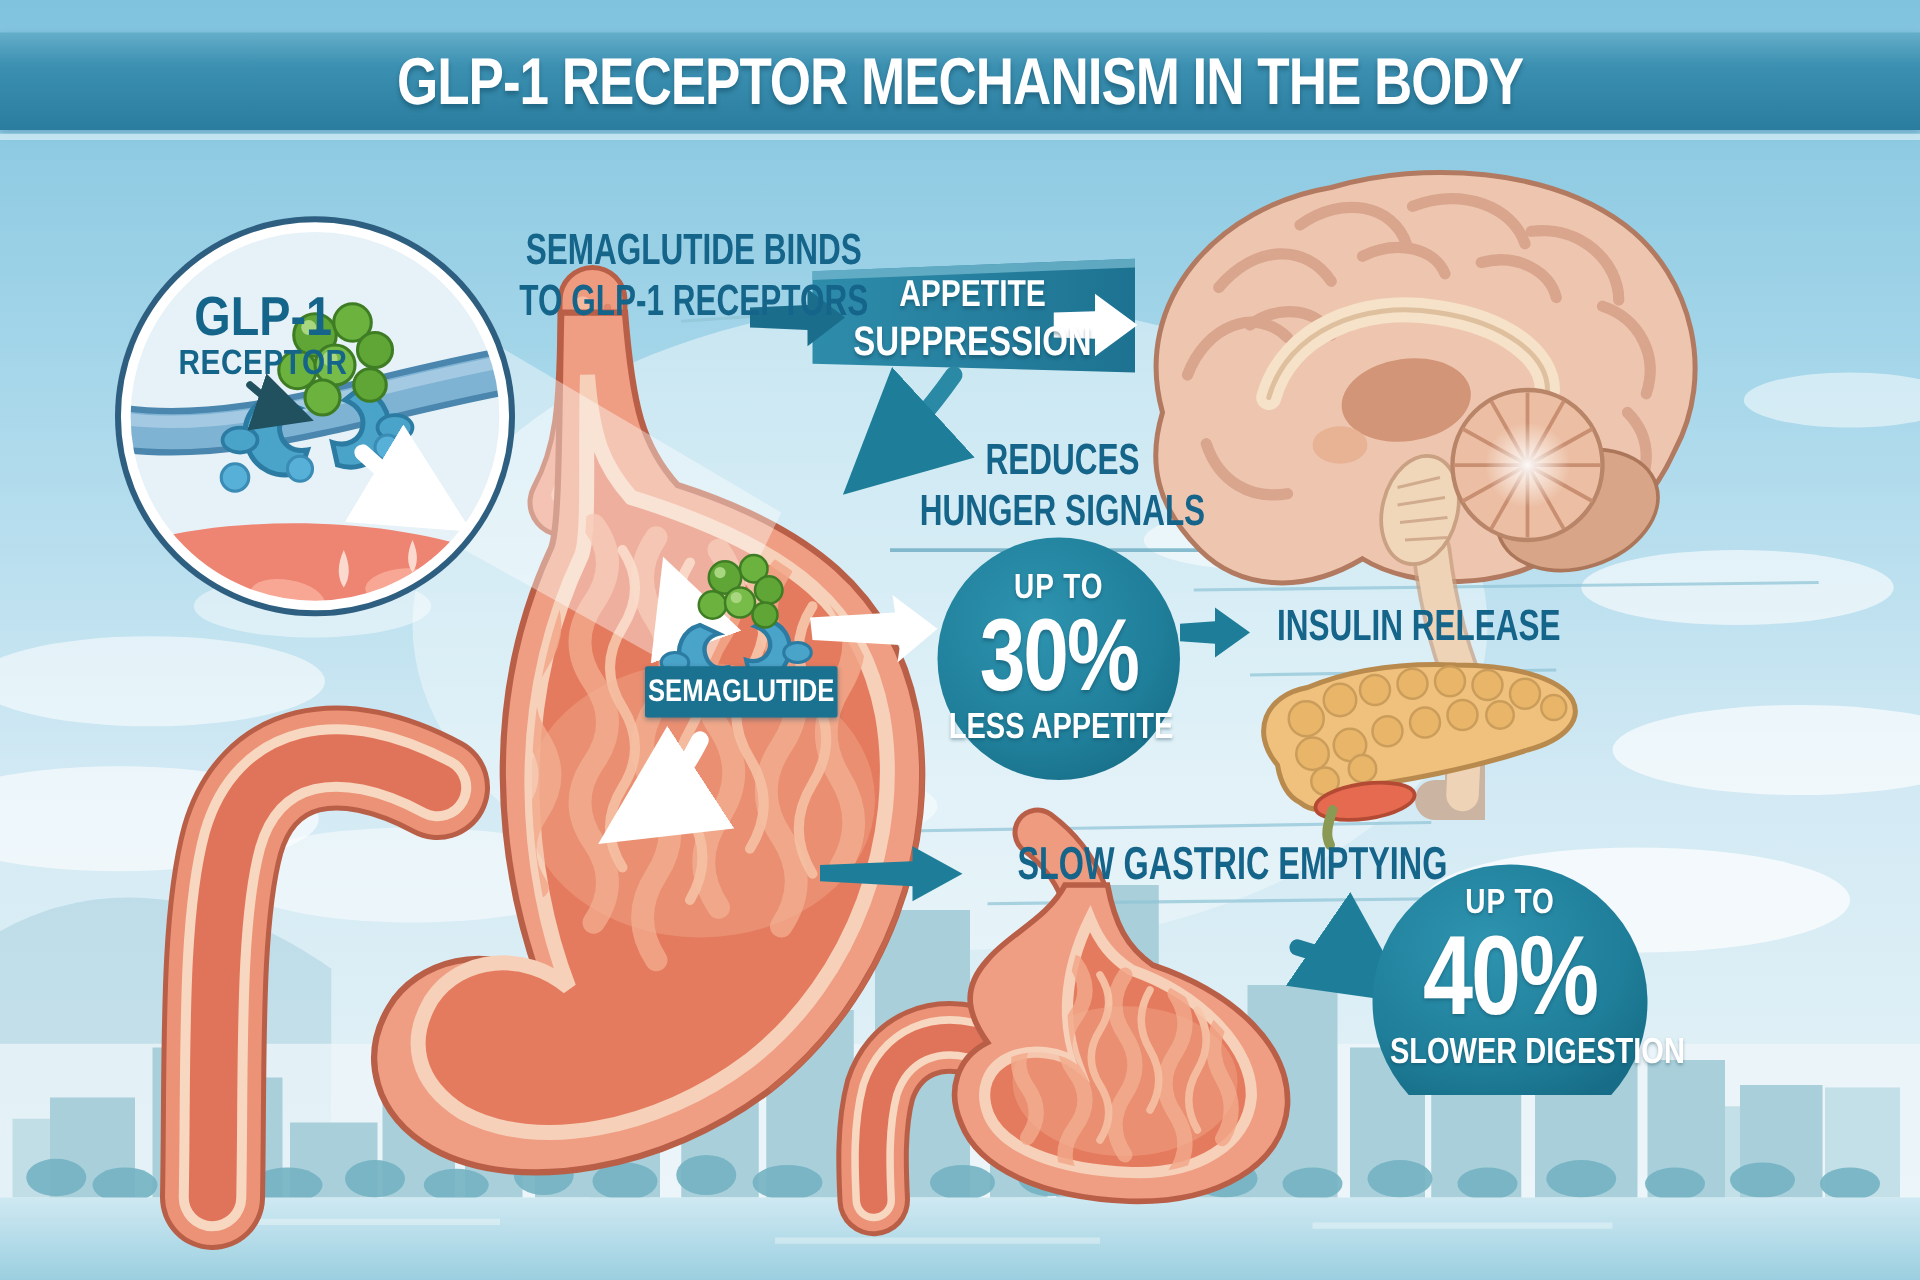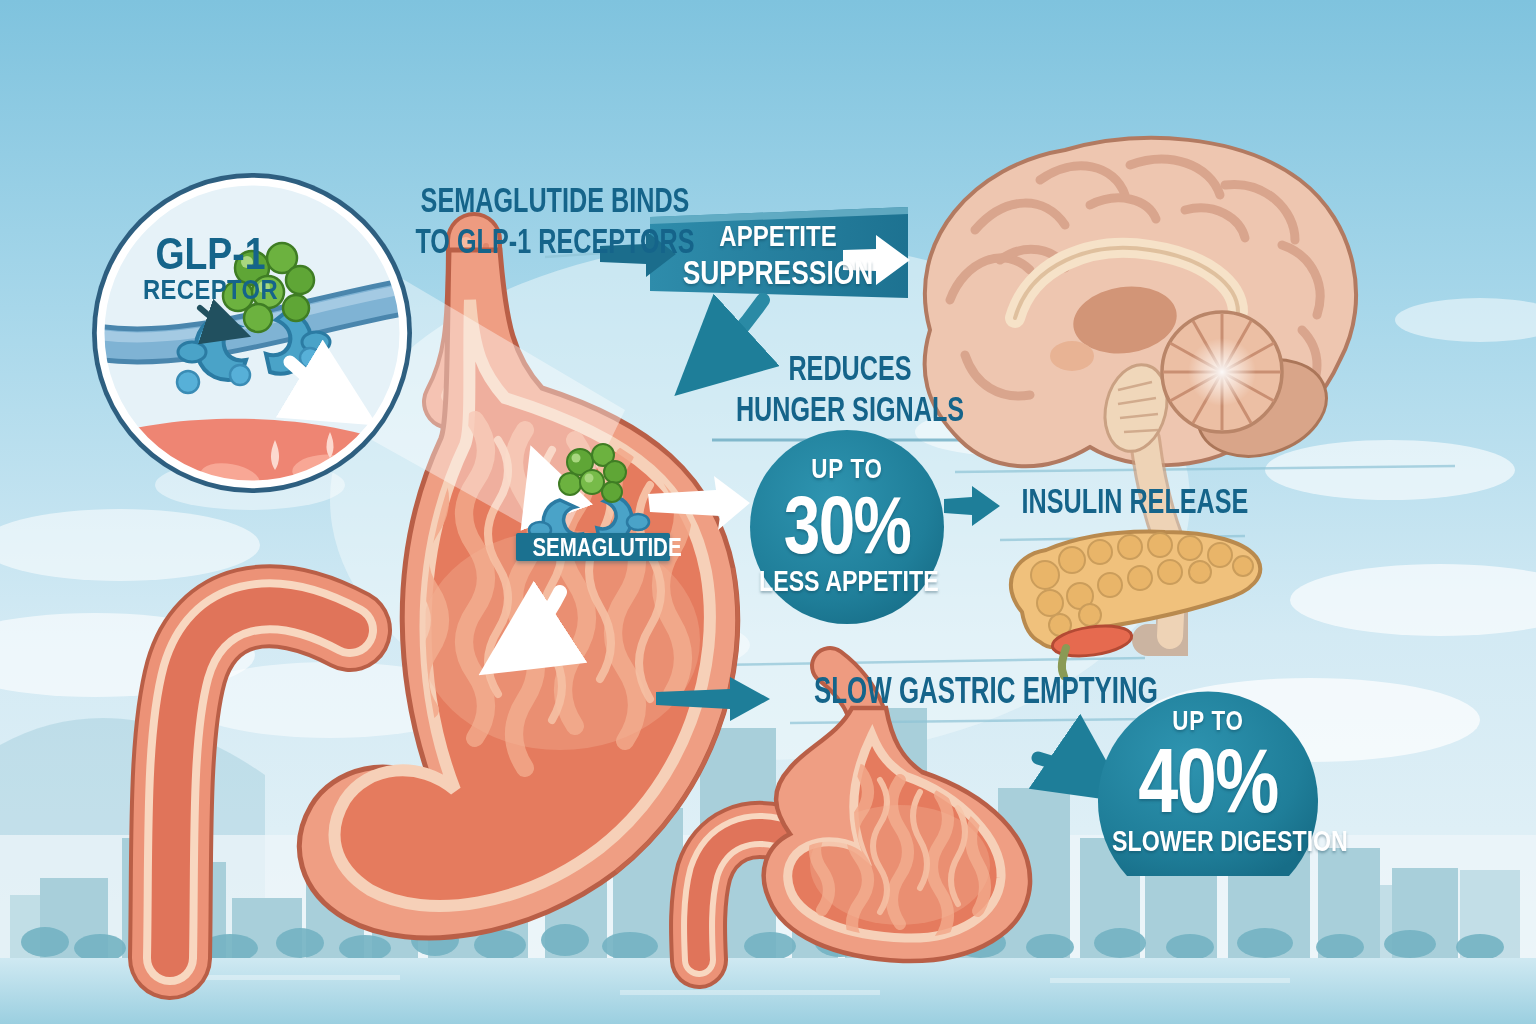--- a/index.html
+++ b/index.html
@@ -25,22 +25,22 @@
   .banner-text .l2{font-size:33px;}
   .reduces{left:690px;top:348px;width:320px;text-align:center;font-size:35px;line-height:1.16;--cx:.72;white-space:nowrap;}
   .stat{color:#fff;text-align:center;font-weight:bold;text-shadow:0 2px 3px rgba(8,55,75,.35);}
   .stat30{left:737px;top:453px;width:220px;--cx:.8;}
   .stat40{left:1088px;top:705px;width:240px;--cx:.8;}
   .stat .pre{font-size:28px;letter-spacing:1px;}
   .stat .val{font-size:82px;line-height:.98;letter-spacing:-2px;}
   .stat40 .val{font-size:90px;}
   .stat .lab{font-size:29px;letter-spacing:0;white-space:nowrap;}
   .insulin{left:960px;top:481px;width:350px;text-align:center;font-size:35px;--cx:.72;white-space:nowrap;}
-  .sema-tag{left:516px;top:533px;width:154px;height:28px;background:#1b7190;border-radius:2px;
-      box-shadow:0 2px 4px rgba(20,70,95,.4);display:flex;align-items:center;}
+  .sema-tag{left:516px;top:533px;width:154px;height:41px;background:#1b7190;border-radius:2px;
+      box-shadow:0 2px 4px rgba(20,70,95,.4);display:flex;align-items:center;justify-content:center;}
   .sema-tag span{color:#fff;font-weight:bold;font-size:25px;--cx:.82;white-space:nowrap;}
   .slow{left:760px;top:670px;width:360px;text-align:center;font-size:37px;--cx:.7;white-space:nowrap;}
   svg{position:absolute;left:0;top:0;}
 </style>
 </head>
 <body>
 
 <div class="canvas">
 
 <svg width="1536" height="1024" viewBox="0 0 1536 1024">
@@ -390,20 +390,23 @@
       </g>
       <ellipse cx="900" cy="865" rx="90" ry="60" fill="#f3b597" opacity=".35"></ellipse>
     </g>
   </g>
 
   <path d="M 1038,758 C 1072,768 1092,777 1108,788" fill="none" stroke="#1e7e99" stroke-width="13" stroke-linecap="round" marker-end="url(#mTeal)"></path>
 
   <path d="M 1127,876 A 110,110 0 1 1 1289,876 Z" fill="url(#gCircle)"></path>
 </svg>
 
+<header class="abs title-banner">
+  <h1 class="page-title sx" style="margin:0;">GLP-1 RECEPTOR MECHANISM IN THE BODY</h1>
+</header>
 
 <div class="abs inset-label teal sx">
   <div class="l1">GLP-1</div>
   <div class="l2">RECEPTOR</div>
 </div>
 
 <div class="abs binds teal sx">
   <div>SEMAGLUTIDE BINDS</div>
   <div>TO GLP-1 RECEPTORS</div>
 </div>

